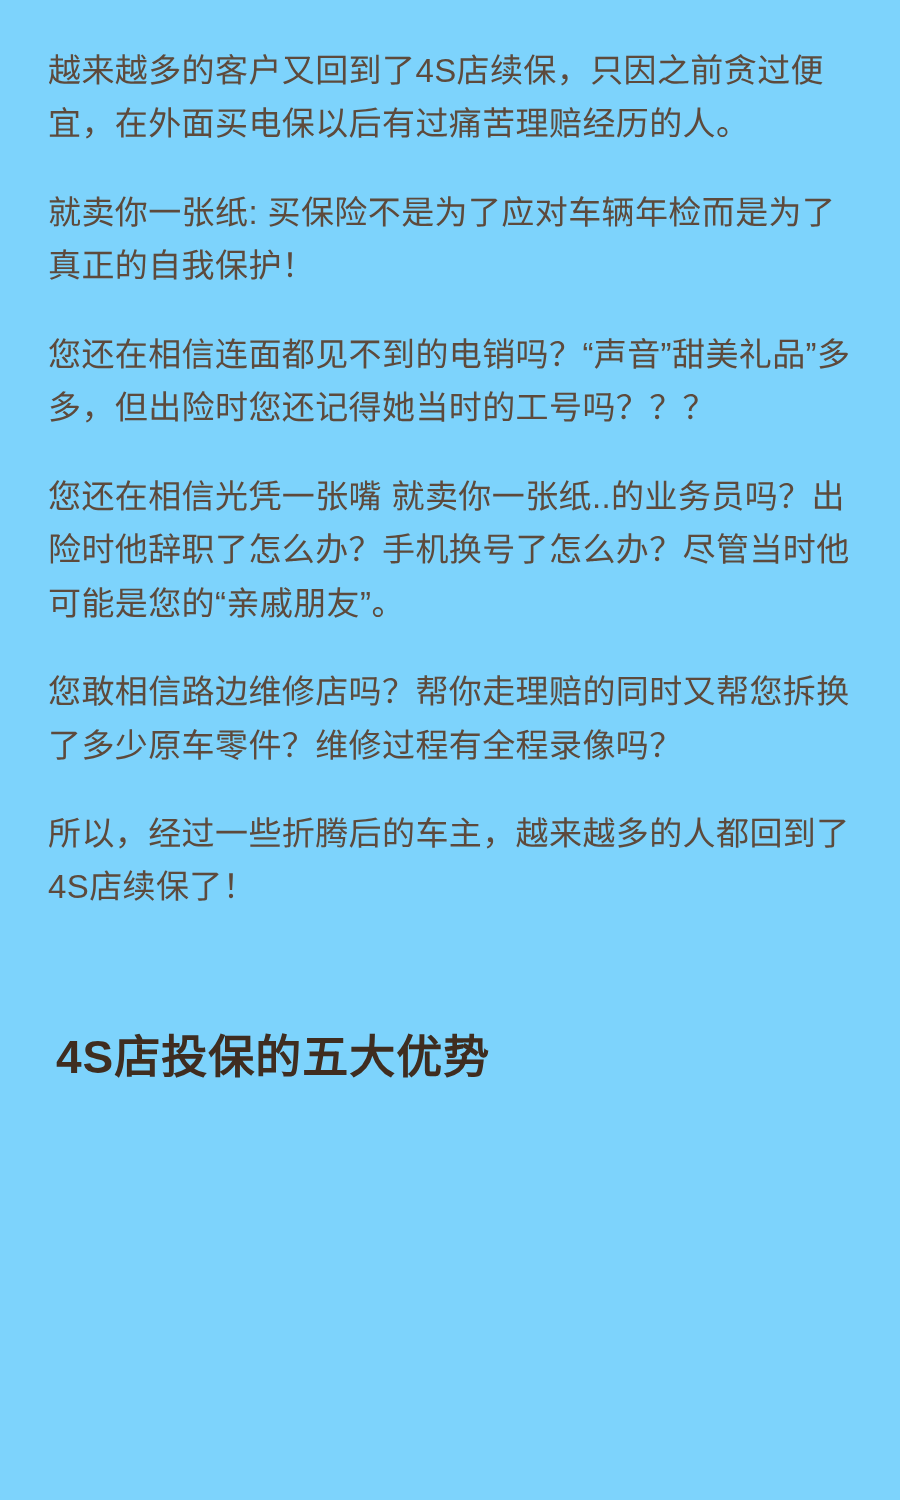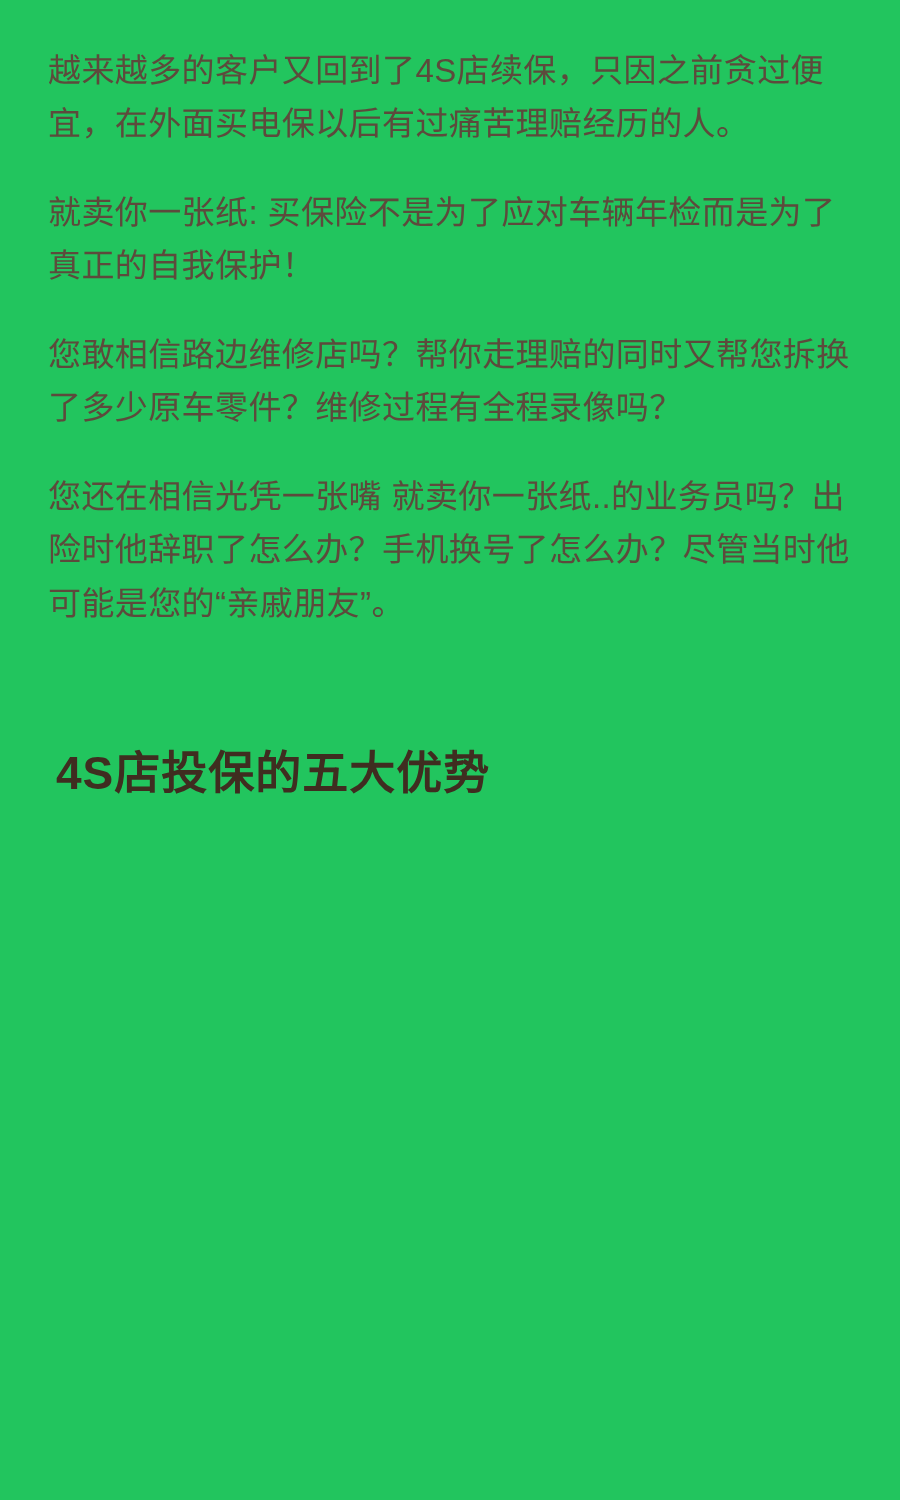--- a/index.html
+++ b/index.html
@@ -12,21 +12,21 @@
     height: 1500px;
     background: #ffffff;
     font-family: "Liberation Sans", "DejaVu Sans", sans-serif;
     overflow: hidden;
   }
   .page {
     width: 900px;
     height: 1500px;
     box-sizing: border-box;
     padding: 44px 48px 0 48px;
-    background: #22c55e;
+    background: #7dd3fc;
   }
   .article {
     display: block;
   }
   .para {
     color: #5d4a3c;
     font-size: 33px;
     line-height: 1.62;
     letter-spacing: 0.4px;
     margin: 0 0 35px 0;
@@ -50,18 +50,20 @@
     padding-top: 10px;
   }
 </style>
 </head>
 <body>
 
 <div class="page">
   <div class="article">
     <p class="para">越来越多的客户又回到了4S店续保，只因之前贪过便宜，在外面买电保以后有过痛苦理赔经历的人。</p>
     <p class="para">就卖你一张纸: 买保险不是为了应对车辆年检而是为了真正的自我保护！</p>
+    <p class="para">您还在相信连面都见不到的电销吗？“声音”甜美礼品”多多，但出险时您还记得她当时的工号吗？？？</p>
+    <p class="para">您还在相信光凭一张嘴 就卖你一张纸..的业务员吗？出险时他辞职了怎么办？手机换号了怎么办？尽管当时他可能是您的“亲戚朋友”。</p>
     <p class="para">您敢相信路边维修店吗？帮你走理赔的同时又帮您拆换了多少原车零件？维修过程有全程录像吗？</p>
-    <p class="para">您还在相信光凭一张嘴 就卖你一张纸..的业务员吗？出险时他辞职了怎么办？手机换号了怎么办？尽管当时他可能是您的“亲戚朋友”。</p>
+    <p class="para">所以，经过一些折腾后的车主，越来越多的人都回到了4S店续保了！</p>
     <div class="spacer"></div>
     <h2 class="heading">4S店投保的五大优势</h2>
   </div>
 </div>
 
 </body></html>

